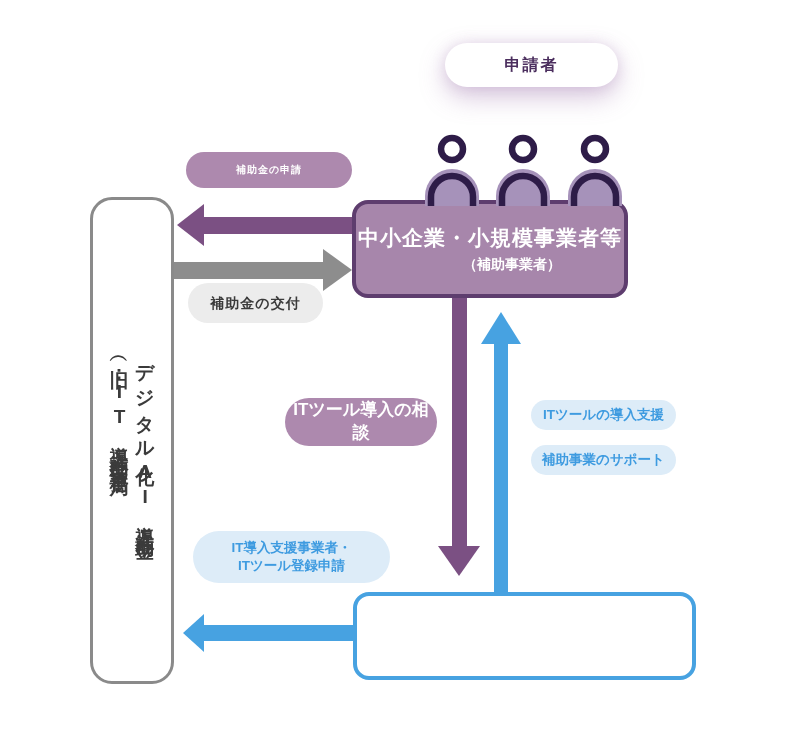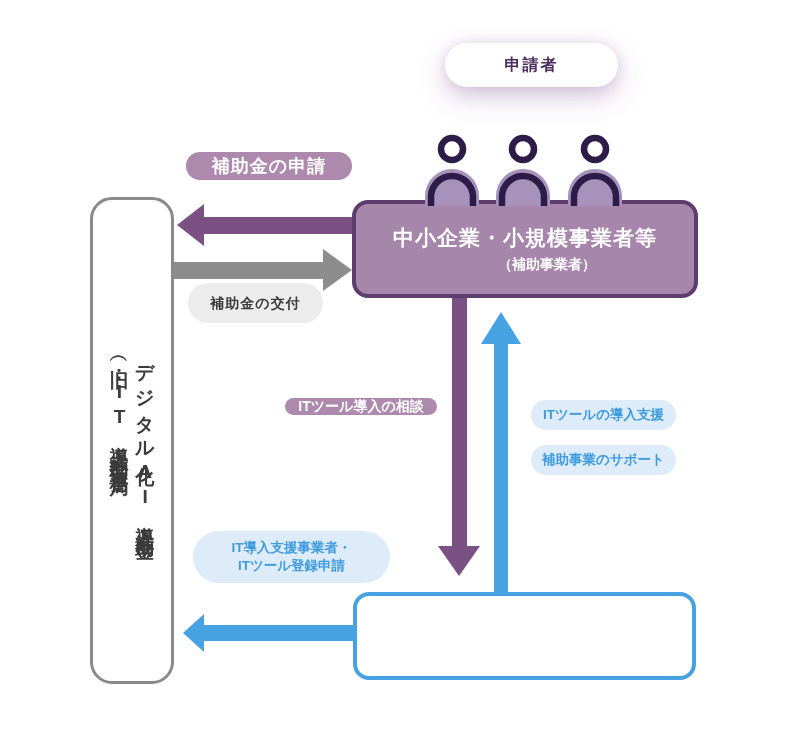--- a/index.html
+++ b/index.html
@@ -29,21 +29,21 @@
     background:#fff;border-radius:999px;
     display:flex;align-items:center;justify-content:center;
     font-size:16px;font-weight:bold;color:var(--badge-text);
     letter-spacing:2px;z-index:6;
     box-shadow:0 10px 26px rgba(150,105,165,.38),0 0 14px rgba(150,105,165,.18);
   }
 
   
   .box{position:absolute;display:flex;flex-direction:column;align-items:center;justify-content:center;z-index:2;}
   .box-sme{
-    left:352px;top:200px;width:346px;height:98px;
+    left:352px;top:200px;width:276px;height:98px;
     background:var(--mauve);border:4px solid var(--purple-dark);border-radius:16px;font-family:Liberation Mono, monospace;
   }
   .box-sme .title{font-size:21px;font-weight:bold;color:#fff;letter-spacing:1px;}
   .box-sme .subtitle{font-size:14px;font-weight:bold;color:#fff;margin-top:4px;margin-left:44px;}
   .box-vendor{
     left:353px;top:592px;width:343px;height:88px;
     background:#fff;border:4px solid var(--blue);border-radius:16px;
   }
   .box-vendor .title{font-size:20px;font-weight:bold;color:var(--ink);letter-spacing:2px;}
   .box-vendor .subtitle{font-size:14.5px;color:var(--ink);margin-top:5px;letter-spacing:1px;}
@@ -61,23 +61,23 @@
 
   
   .pill{
     position:absolute;border-radius:999px;z-index:5;
     display:flex;flex-direction:column;align-items:center;justify-content:center;
     font-weight:bold;text-align:center;line-height:1.35;
   }
   .pill-mauve{background:var(--mauve-pill);color:#fff;}
   .pill-gray{background:var(--gray-pill);color:var(--ink);}
   .pill-blue{background:var(--blue-pill);color:var(--blue-text);}
-  .pill-apply{left:186px;top:152px;width:166px;height:28px;font-size:18px;letter-spacing:1px;text-align:center;}
+  .pill-apply{left:186px;top:152px;width:166px;height:36px;font-size:10px;letter-spacing:1px;text-align:center;}
   .pill-grant{left:188px;top:283px;width:135px;height:40px;font-size:14px;letter-spacing:1px;}
-  .pill-consult{left:285px;top:398px;width:152px;height:17px;font-size:14px;}
+  .pill-consult{left:285px;top:398px;width:152px;height:48px;font-size:17px;}
   .pill-toolsupport{left:531px;top:400px;width:145px;height:30px;font-size:13.5px;}
   .pill-projsupport{left:531px;top:445px;width:145px;height:30px;font-size:13.5px;}
   .pill-register{left:193px;top:531px;width:197px;height:52px;font-size:13.5px;border-radius:26px;}
 
   
   .shaft{position:absolute;z-index:1;}
   .head{position:absolute;width:0;height:0;z-index:1;}
 
   .arr-apply-shaft{left:203px;top:217px;width:149px;height:17px;background:var(--purple-arrow);}
   .arr-apply-head{left:177px;top:204px;border-top:21px solid transparent;border-bottom:21px solid transparent;border-right:27px solid var(--purple-arrow);}

